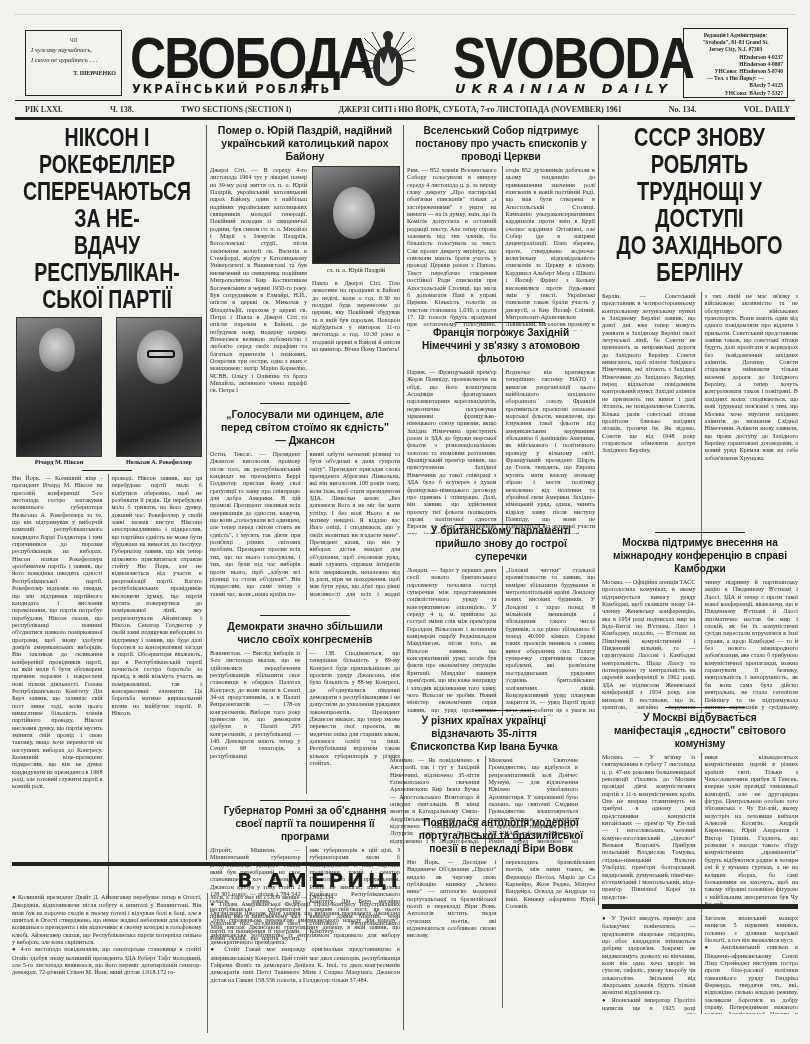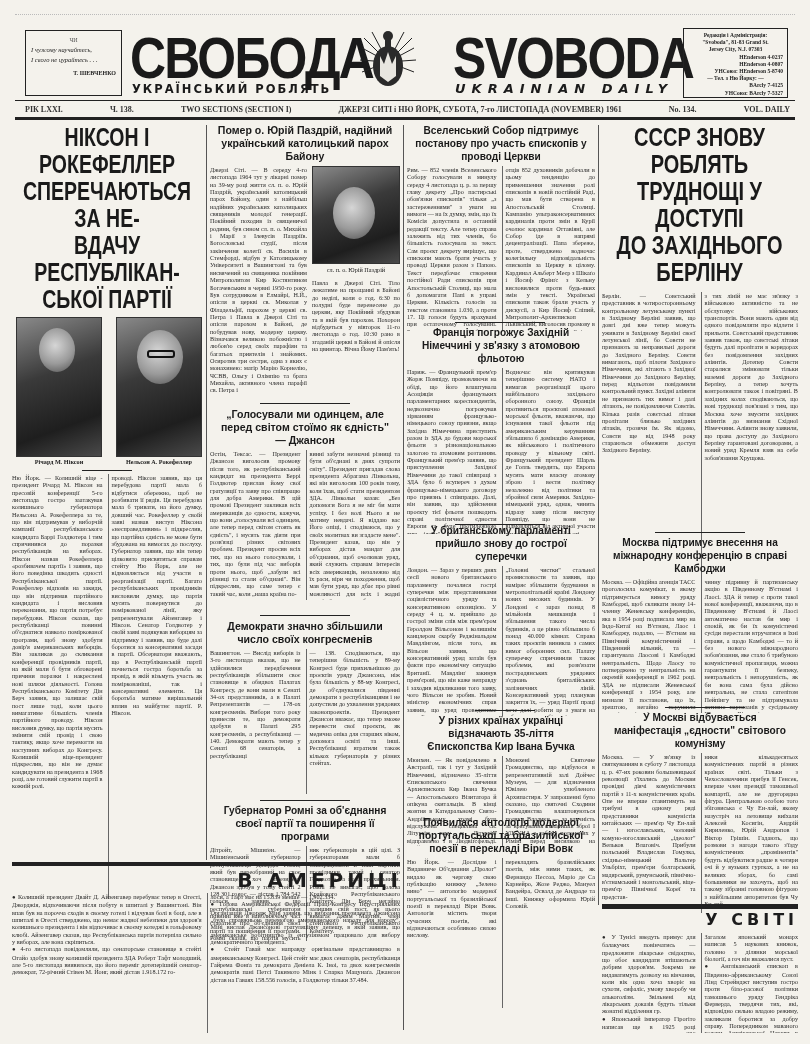--- a/index.html
+++ b/index.html
@@ -268,21 +268,21 @@
 <section class="abs" style="left:407px; top:524px; width:188px; height:180px;">
   <div class="headline" style="font-size:11px; line-height:13px;">У британському парламенті прийшло знову до гострої суперечки</div>
   <div class="cols" style="height:150px; margin-top:3px;">
     <div class="col body-text">Лондон. — Зараз у перших днях сесії нового британського парламенту почалися гострі суперечки між представниками соціялістичного уряду та консервативною опозицією. У середу 4 ц. м. прийшло до гострої зміни слів між прем'єром Геролдом Вільсоном і колишнім канцлером скарбу Реджінальдом Мавдлінгом, після того, як Вільсон заявив, що консервативний уряд затаїв був факти про економічну ситуацію Британії. Мавдлінґ закинув прем'єрові, що він каже неправду і заходив відкликання того заяву, чого Вільсон не зробив. Новий міністер економічних справ заявив, що уряд проводитиме запов'їдлене удержавлення</div>
     <div class="col body-text col-rule" style="padding-left:3px;">„Головні чистки" стальної промисловости та заявив, що наміряє збільшити будування в метрополітальній країні Лондону нових високих будинків. У Лондоні є зараз понад 8 мільйонів мешканців і збільшення такого числа будинків, а це рівно збільшило б понад 40.000 кімнат. Справа таких проєктів виникла з самих вимог оборонних сил. Палату суперечку спричинили також проблеми, які розв'язати пострадянських урядових з'єднань бриталійських залізничних ліній. Консервативний уряд планував закриття їх, — уряд Партії праці хоче далі робити це з уваги на забезпечення робітників.</div>
   </div>
 </section>
 
 <div class="abs short-rule" style="left:475px; top:710px; width:60px;"></div>
 
-<section class="abs" style="left:407px; top:714px; width:188px; height:120px;">
+<section class="abs" style="left:390px; top:714px; width:188px; height:120px;">
   <div class="headline" style="font-size:11px; line-height:13px;">У різних країнах українці відзначають 35-ліття Єпископства Кир Івана Бучка</div>
   <div class="cols" style="height:90px; margin-top:3px;">
     <div class="col body-text">Мюнхен. — Як повідомлено в Австралії, так і тут у Західній Німеччині, відзначено 35-ліття Єпископського свячення Архиєпископа Кир Івана Бучка — Апостольського Візитатора й опікуна скитальців. В кінці жовтня в Катедральному Свято-Андріївському храмі була відслужена спеціяльна св. Літургія; таку ж Літургію відправлено і в Людвіґсфельді. Крайова Управа Братства І УД УНА влаштувала у</div>
     <div class="col body-text col-rule" style="padding-left:3px;">Мюнхені Святочне Громадянство, що відбулося в репрезентативній залі Дойчес Музеум, — для відзначення Ювілею улюбленого Архипастиря. У запрошенні було сказано, що святочні Сходини Громадянства влаштовуються подяки Владики — за вдячність за врятування товаришів зброї І УД УНА з табору полонених у Ріміні перед висилкою на депортацію до СССР".</div>
   </div>
 </section>
 
 <div class="abs short-rule" style="left:475px; top:838px; width:60px;"></div>
 
 <section class="abs" style="left:407px; top:816px; width:188px; height:190px;">
@@ -321,21 +321,20 @@
 <section class="abs" style="left:602px; top:711px; width:196px; height:190px;">
   <div class="headline" style="font-size:11px; line-height:13px;">У Москві відбувається маніфестація „єдности" світового комунізму</div>
   <div class="cols" style="height:160px; margin-top:3px;">
     <div class="col body-text">Москва. — У зв'язку із святкуванням в суботу 7 листопада ц. р. 47-их роковин большевицької революції з'їхались до Москви провідні діячі комуністичних партій з 11-х комуністичних країн. Опе не вперше ставитимуть на трибуні в одному ряді представники комуністів китайських — прем'єр Чу Ен-лай — і югославських, чоловий комуно-югославський „ідеолог" Вельков Влаговіч. Прибули польський Владислав Гомулка, східньо-німецький Вальтер Ульбріхт, прем'єри болгарський, мадярський, румунський, північно-в'єтнамський і монгольський, віце-прем'єр Північної Кореї та представ-</div>
     <div class="col body-text col-rule" style="padding-left:3px;">ники кількадесятьох комуністичних партій в різних країнах світі. Тільки з Чехословаччини прибув її Генсек, вперше член президії тамошньої компартії, але не другорядна фігура. Центральною особою того збіговиська є Чу Ен-лай, якому назустріч на летовище виїхали Алексей Косигін, Андрій Кириленко, Юрій Андропов і Віктор Грішін. Гадають, що розмови з нагоди такого з'їзду комуністичних „промінентів" будуть відбуватися радше в чотири очі й у вузьких гуртках, а не на великих зборах, бо самі большевики не захочуть, щоб на такому зібранні головною фігурою з найбільшим авторитетом був Чу Ен-лай.</div>
   </div>
 </section>
 
 <div class="abs rule" style="left:602px; top:904px; width:196px; border-top:5px solid #222;"></div>
 <section class="abs" style="left:602px; top:910px; width:196px; height:124px;">
-  <div class="section-head" style="font-size:16px;">У СВІТІ</div>
   <div class="cols" style="height:100px; margin-top:4px;">
     <div class="col body-text">
       <p class="bullet">У Тунісі введуть примус для балакучих повінчатись — предложити лікарське свідоцтво, що обоє кандидати втішаються добрим здоров'ям. Зокрема не видаватимуть дозволу на вінчання, коли вік одна хоча хворіє на сухоти, сифаліс, умову хворобу чи алькоголізм. Звільнені від лікарських доказів будуть тільки жонатні відділення гр.</p>
       <p class="bullet">Японський імператор Гірогіто написав ще в 1925 році перевершену за японськими 286 сторінкову книжку про морські стовпці. Ту наукову книжку видано тільки в 300 примірниках. Виявлено це щойно тепер.</p>
     </div>
     <div class="col body-text col-rule" style="padding-left:3px;">
       <p>Загалом японський монарх написав 5 наукових книжок, головно з ділянки морської біології, а гоч він вважалися пуст.</p>
       <p class="bullet">Англіканський єпископ в Південно-африканському Союзі Лінд Стрейнджт виступив гостро проти біло-расової політики тамошнього уряду Гендріка Ферверда, твердячи тих, які, відповідно сильно владою режиму, закликали боротися за добру справу. Попередником маваного голови Англіканської Церкви в Південній Африці, є єпископа Амброза Рівза, уряд вислав з Південної Африки тому 4 роки за таку саму опозицію.</p>
     </div>
   </div>

